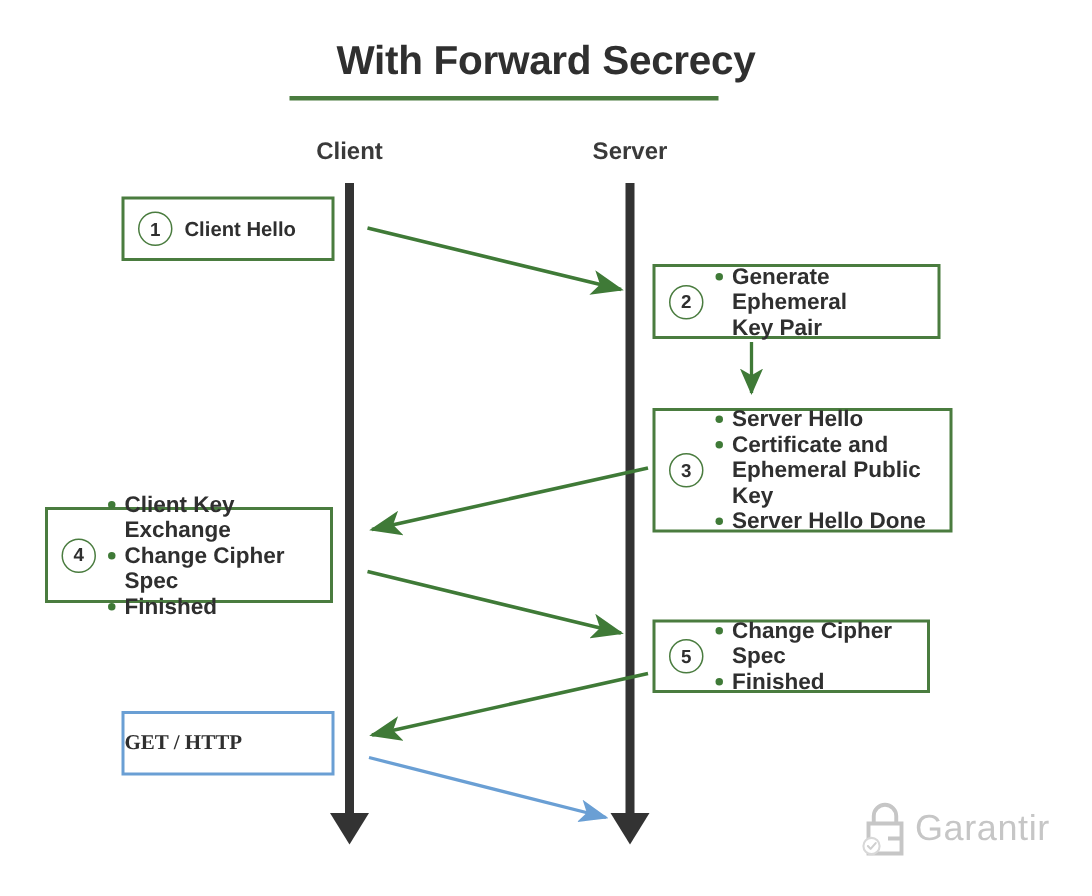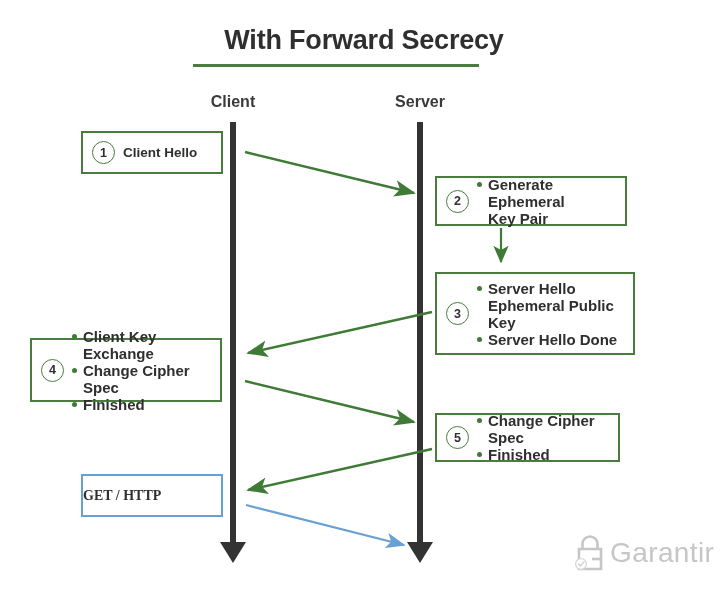--- a/index.html
+++ b/index.html
@@ -156,21 +156,21 @@
 
   
   #logo {
     position: absolute;
     left: 573px;
     top: 533px;
     display: flex;
     align-items: center;
   }
   #logo-text {
-    font-size: 28px;
+    font-size: 24px;
     color: #c6c6c6;
     letter-spacing: 0.4px;
     margin-left: 3px;
   }
 </style>
 </head>
 <body>
 
 <div id="stage">
 
@@ -226,20 +226,21 @@
         <li class="cont">Key Pair</li>
       </ul>
     </div>
   </div>
 
   <div class="msg-box" style="left:435px; top:272px; width:200px; height:83px;">
     <span class="badge">3</span>
     <div class="msg-content">
       <ul class="bullet-list">
         <li>Server Hello</li>
+        <li>Certificate and</li>
         <li class="cont">Ephemeral Public Key</li>
         <li>Server Hello Done</li>
       </ul>
     </div>
   </div>
 
   <div class="msg-box" style="left:30px; top:338px; width:192px; height:64px;">
     <span class="badge">4</span>
     <div class="msg-content">
       <ul class="bullet-list">

